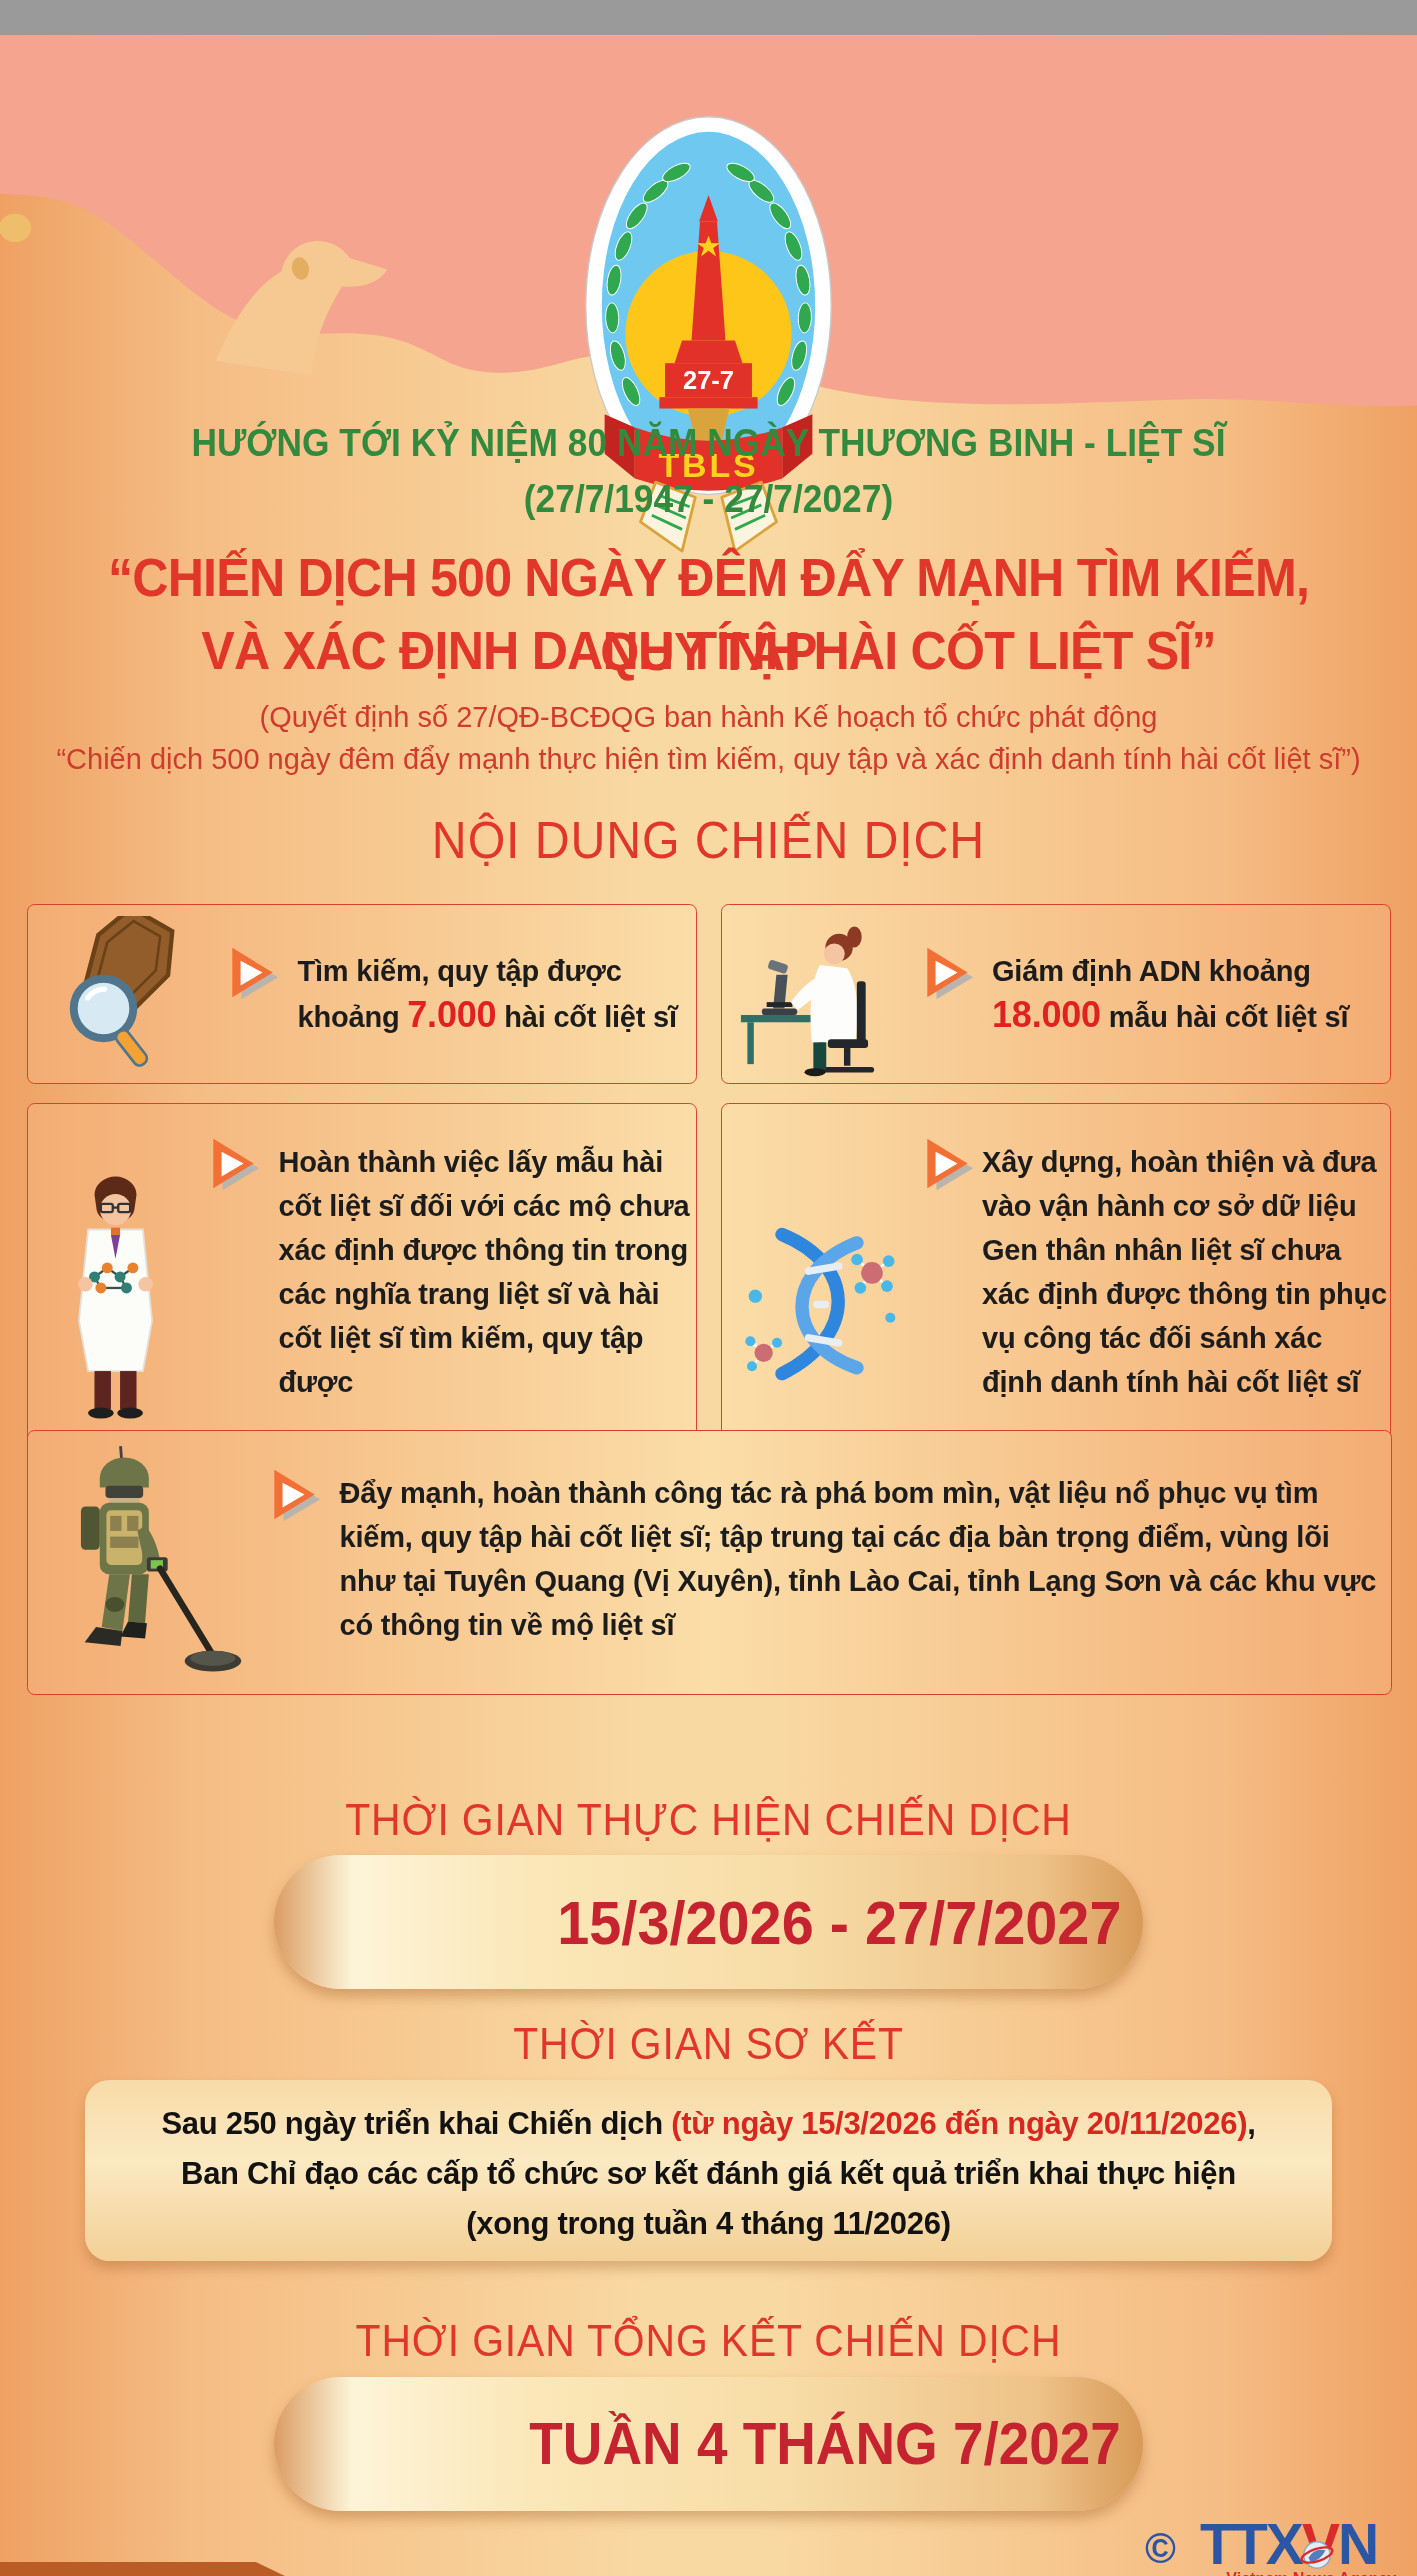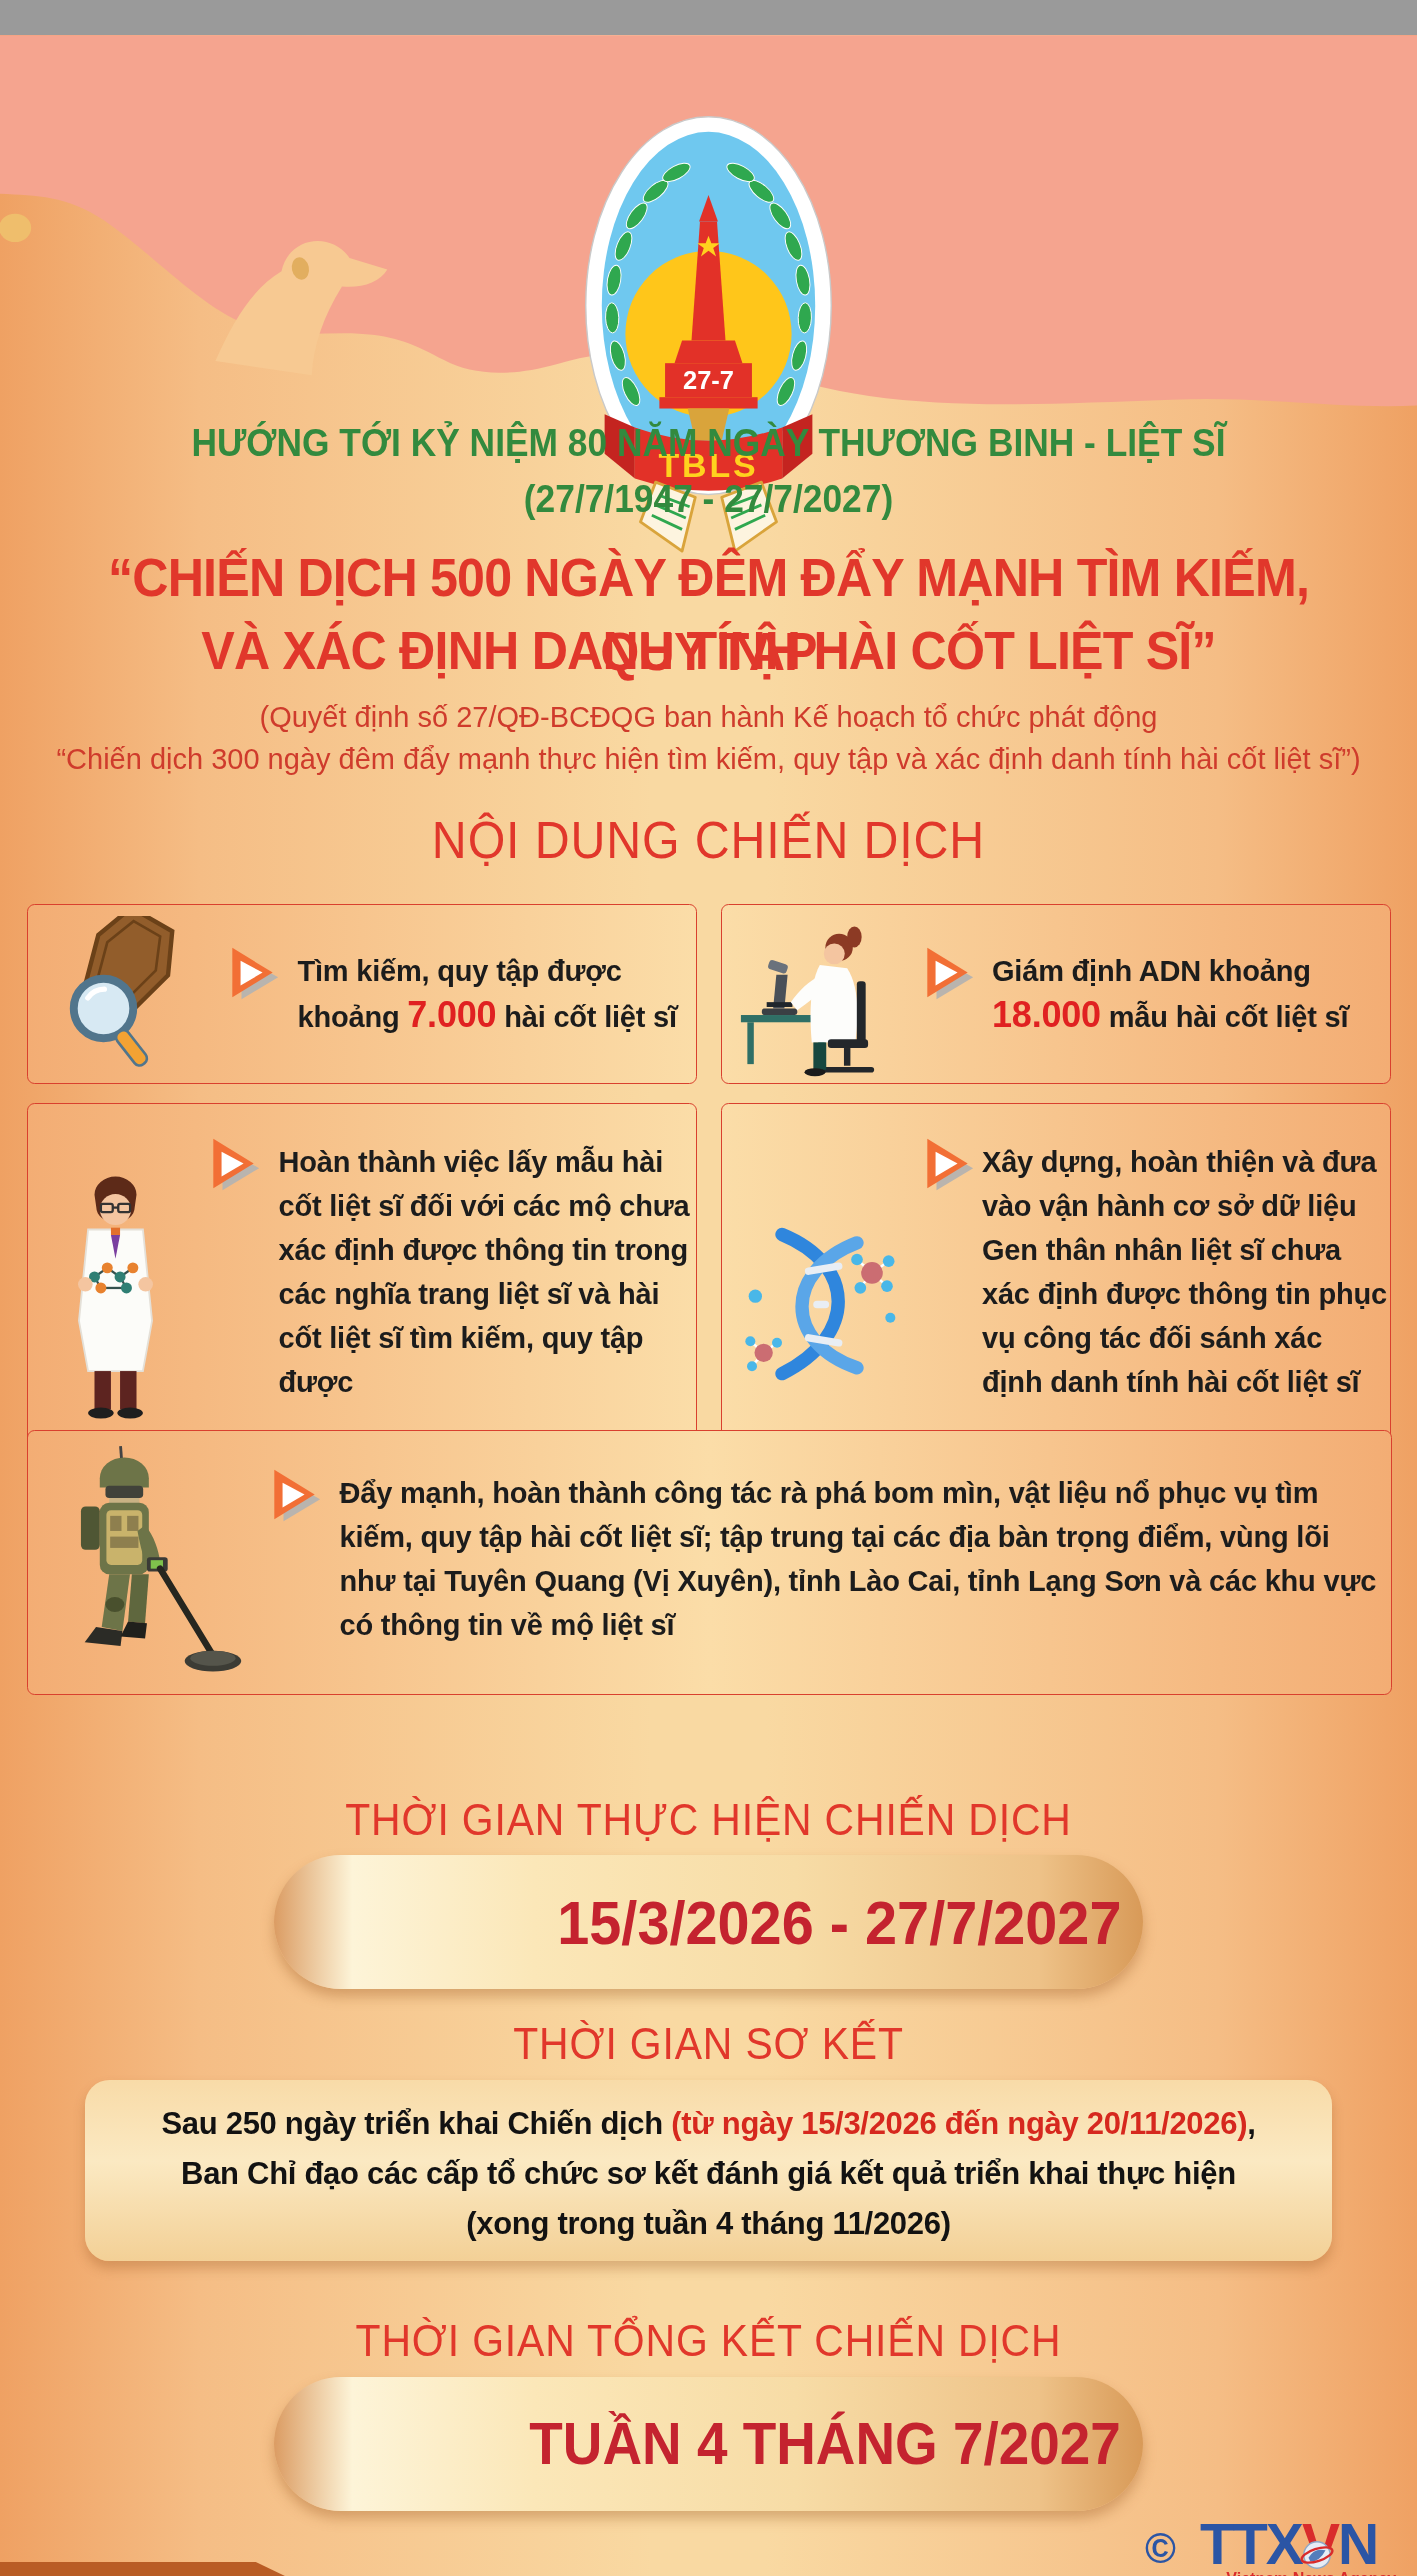--- a/index.html
+++ b/index.html
@@ -120,21 +120,21 @@
           <line x1="200" y1="427" x2="168" y2="442"></line>
       </g>
     </g>
   </svg>
 
   <div class="abs center kicker cond" style="top:381px">HƯỚNG TỚI KỶ NIỆM 80 NĂM NGÀY THƯƠNG BINH - LIỆT SĨ</div>
   <div class="abs center kicker cond" style="top:437px">(27/7/1947 - 27/7/2027)</div>
   <div class="abs center title cond" style="top:505px">“CHIẾN DỊCH 500 NGÀY ĐÊM ĐẨY MẠNH TÌM KIẾM, QUY TẬP</div>
   <div class="abs center title cond" style="top:578px">VÀ XÁC ĐỊNH DANH TÍNH HÀI CỐT LIỆT SĨ”</div>
   <div class="abs center note" style="top:661px">(Quyết định số 27/QĐ-BCĐQG ban hành Kế hoạch tổ chức phát động</div>
-  <div class="abs center note" style="top:703px">“Chiến dịch 300 ngày đêm đẩy mạnh thực hiện tìm kiếm, quy tập và xác định danh tính hài cốt liệt sĩ”)</div>
+  <div class="abs center note" style="top:703px">“Chiến dịch 500 ngày đêm đẩy mạnh thực hiện tìm kiếm, quy tập và xác định danh tính hài cốt liệt sĩ”)</div>
   <div class="abs center sec cond" style="top:775px">NỘI DUNG CHIẾN DỊCH</div>
 
   <div class="card bg-l" style="left:26.5px;top:869px;width:670px;height:180px;align-items:center;">
     <div class="card-icon" style="width:194px;height:100%;">
       <svg width="175" height="156" viewBox="0 0 200 175">
         <g transform="rotate(30 95 75)">
           <polygon points="63,-6 117,-6 138,40 112,135 72,135 46,40" fill="#925d2b" stroke="#6b4118" stroke-width="5"></polygon>
           <polygon points="73,6 108,6 123,42 102,120 80,120 59,42" fill="none" stroke="#6b4118" stroke-width="3"></polygon>
         </g>
         <circle cx="76" cy="104" r="34" fill="#d7e9f3" stroke="#51758c" stroke-width="9"></circle>

